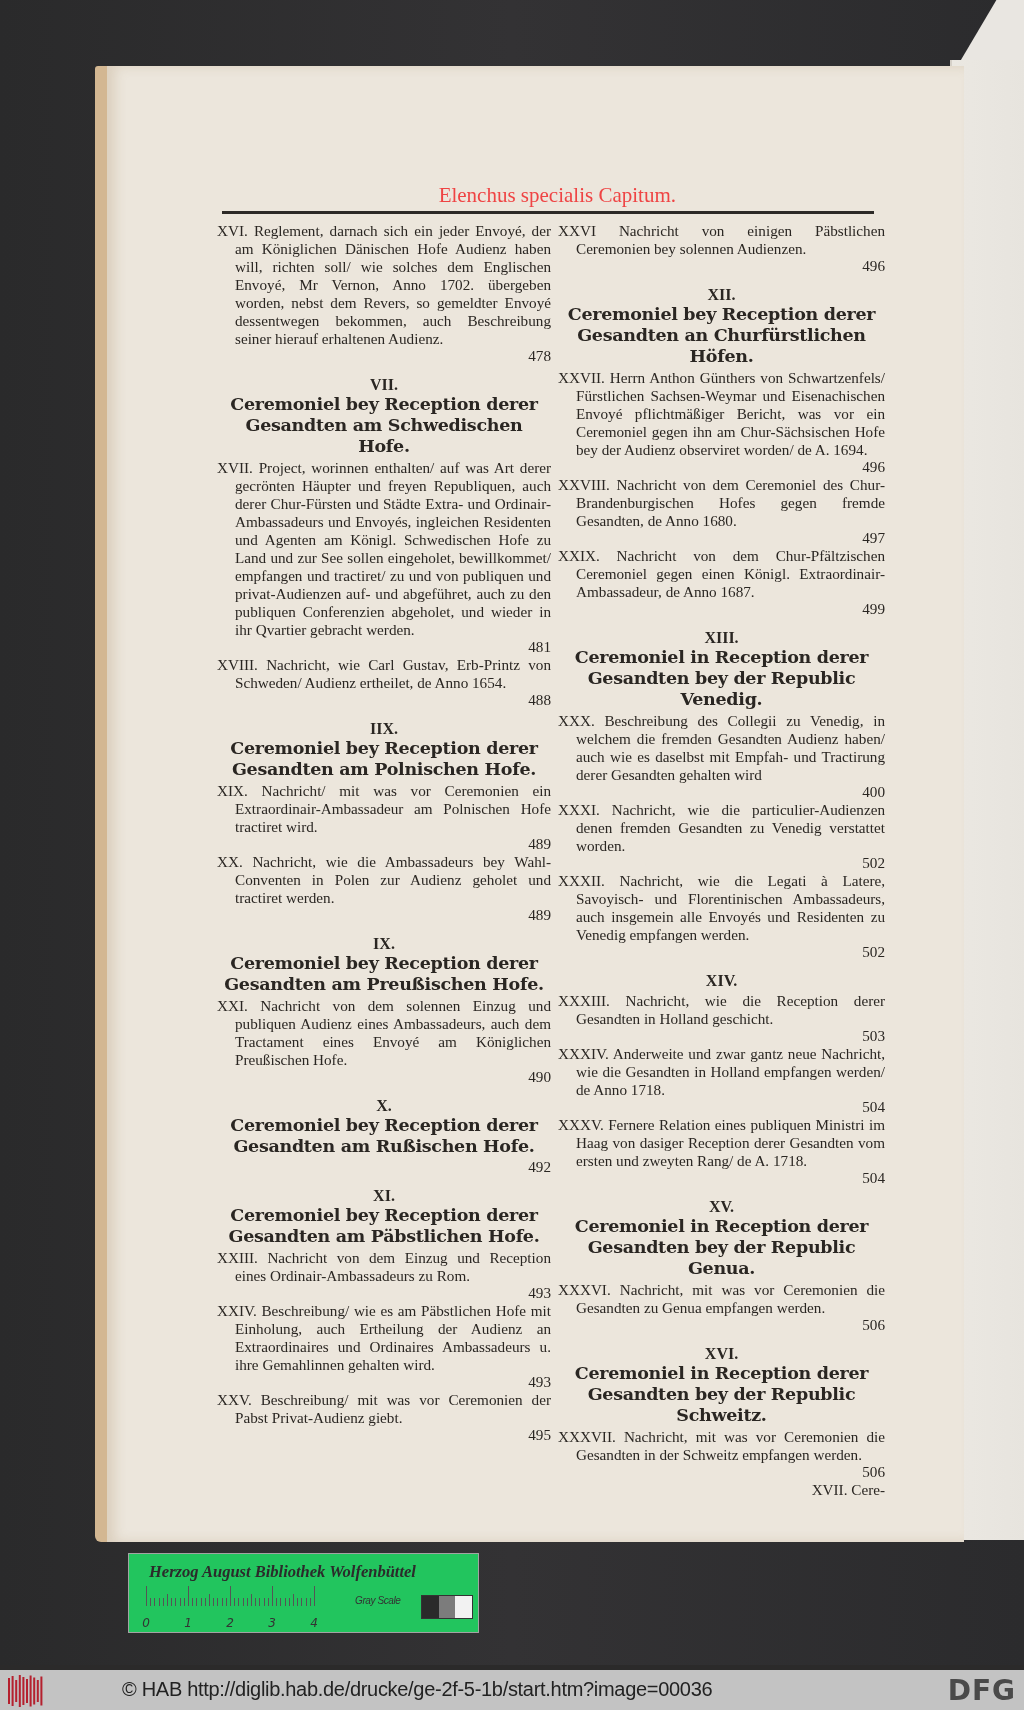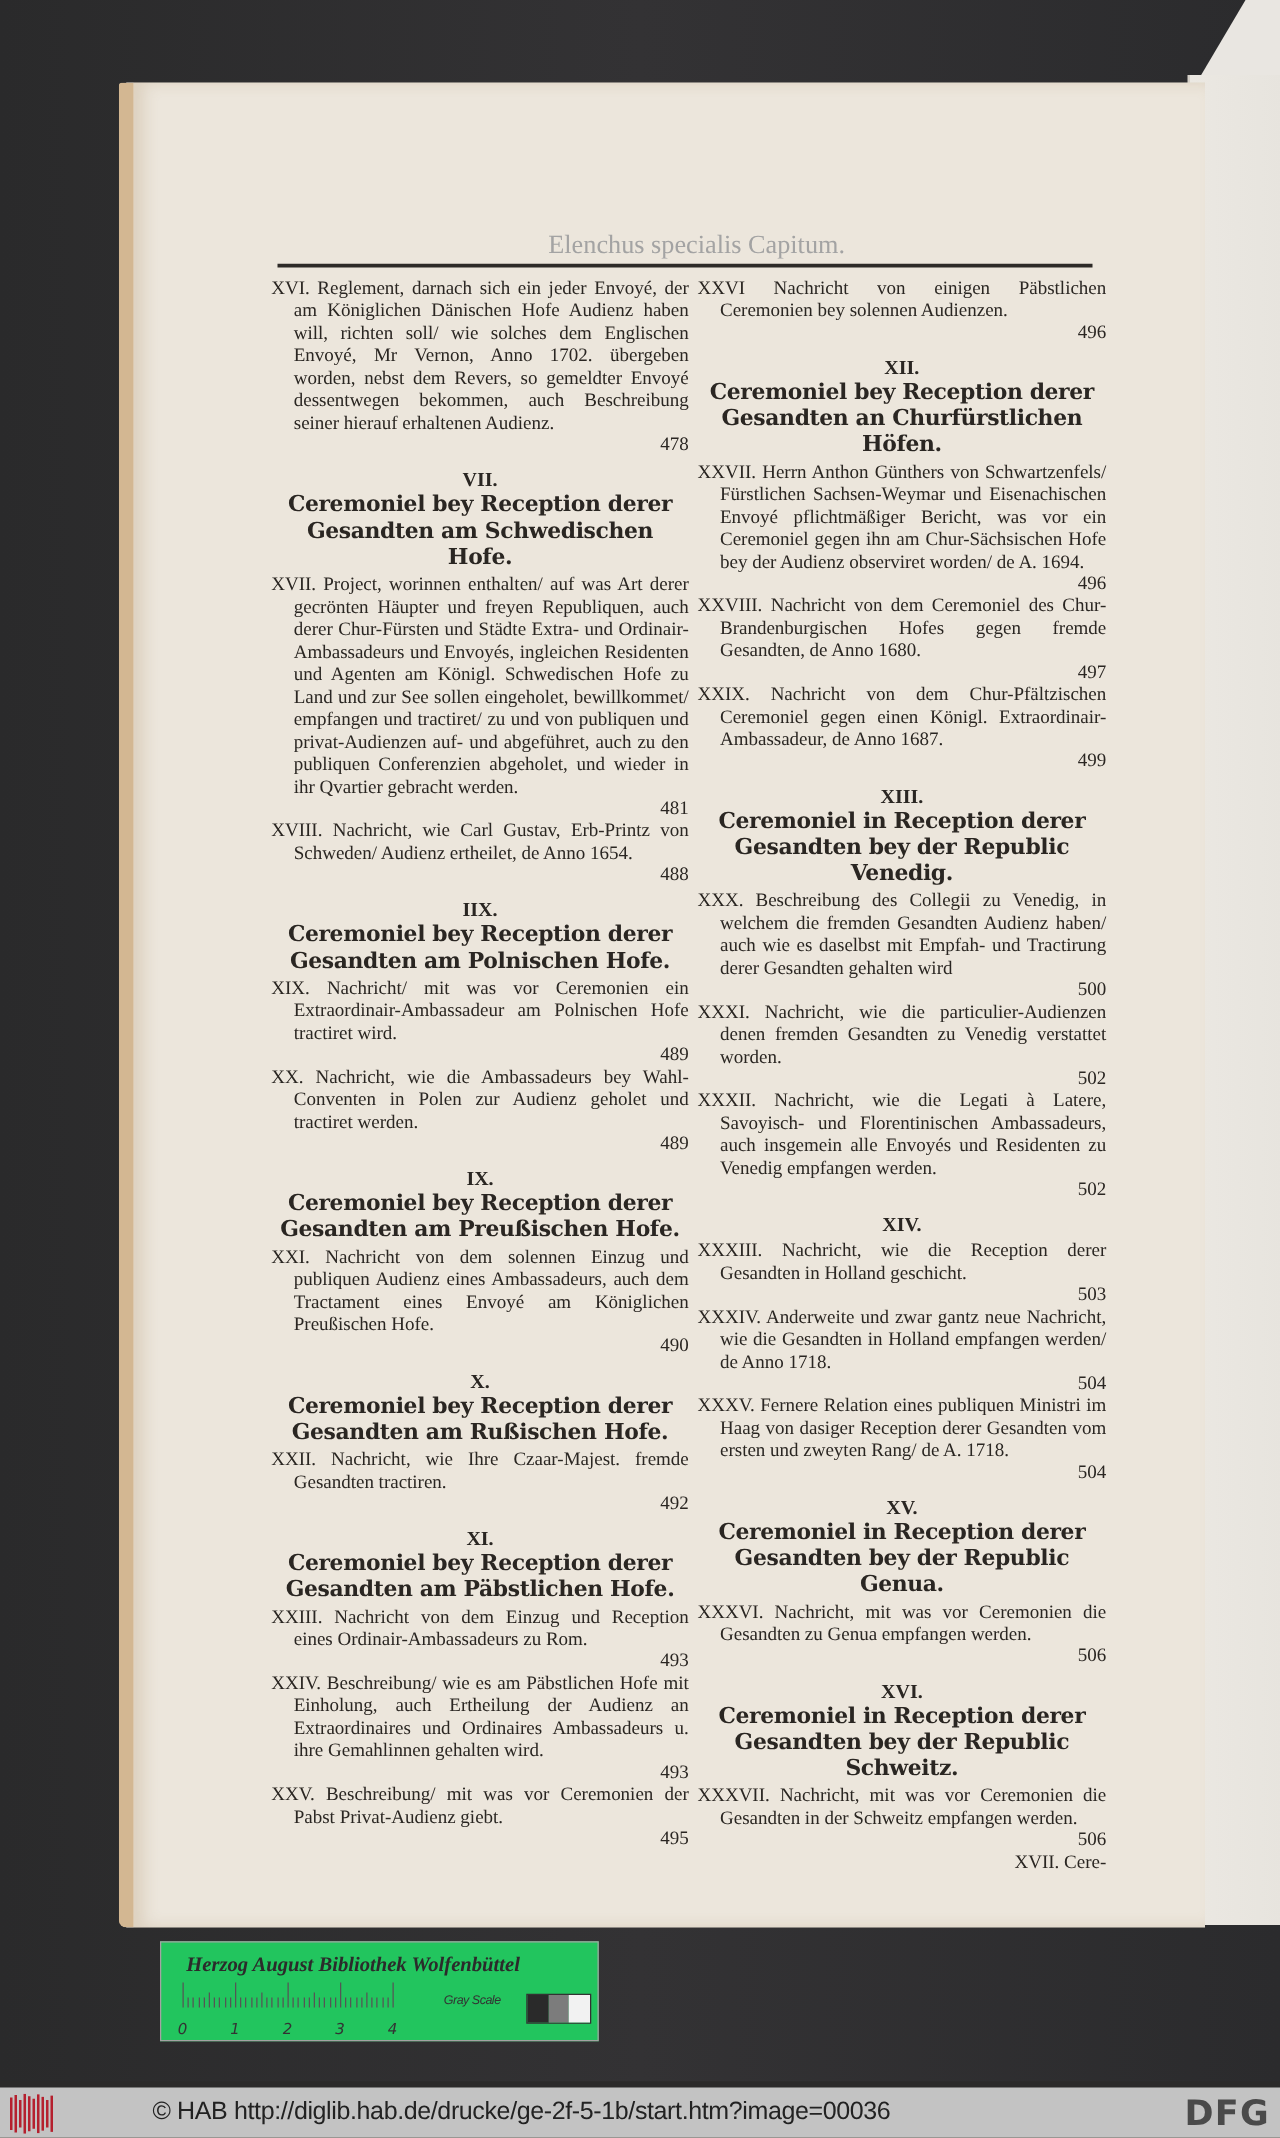--- a/index.html
+++ b/index.html
@@ -25,21 +25,21 @@
   .page {
     position: absolute; left: 95px; top: 66px; width: 857px; height: 1476px;
     background: #ece6dc;
     border-left: 12px solid #d3b792;
     border-radius: 3px 0 0 6px;
     box-shadow: inset 8px 0 12px rgba(150,110,60,0.18);
   }
   .header-title {
     position: absolute; left: 0; top: 183px; width: 1024px;
     text-align: right; padding-right: 348px; box-sizing: border-box;
-    font-family: "Liberation Serif", serif; font-size: 21px; color: #a3a3a3;
+    font-family: "Liberation Serif", serif; font-size: 21px; color: #ef4444;
   }
   .header-title span { margin-right: 0; }
   .header-rule {
     position: absolute; left: 222px; top: 211px; width: 652px; height: 3px;
     background: #2d2a27;
   }
   .col {
     position: absolute; top: 222px;
     font-family: "Liberation Serif", serif; color: #2a2622;
     font-size: 15.2px; line-height: 18px;
@@ -144,21 +144,20 @@
     </div>
     <div class="entry">
       <div class="body txt"><span class="num">XXI.</span> <span class="etext">Nachricht von dem solennen Einzug und publiquen Audienz eines Ambassadeurs, auch dem Tractament eines Envoyé am Königlichen Preußischen Hofe.</span></div>
       <span class="page-num">490</span>
     </div>
     <div class="chapter">
       <span class="roman">X.</span>
       <span class="heading">Ceremoniel bey Reception derer Gesandten am Rußischen Hofe.</span>
     </div>
     <div class="entry">
-      <div class="body txt"><span class="num">XXII.</span> <span class="etext">Nachricht, wie Ihre Czaar-Majest. fremde Gesandten tractiren.</span></div>
       <span class="page-num">492</span>
     </div>
     <div class="chapter">
       <span class="roman">XI.</span>
       <span class="heading">Ceremoniel bey Reception derer Gesandten am Päbstlichen Hofe.</span>
     </div>
     <div class="entry">
       <div class="body txt"><span class="num">XXIII.</span> <span class="etext">Nachricht von dem Einzug und Reception eines Ordinair-Ambassadeurs zu Rom.</span></div>
       <span class="page-num">493</span>
     </div>
@@ -191,21 +190,21 @@
     <div class="entry">
       <div class="body txt"><span class="num">XXIX.</span> <span class="etext">Nachricht von dem Chur-Pfältzischen Ceremoniel gegen einen Königl. Extraordinair-Ambassadeur, de Anno 1687.</span></div>
       <span class="page-num">499</span>
     </div>
     <div class="chapter">
       <span class="roman">XIII.</span>
       <span class="heading">Ceremoniel in Reception derer Gesandten bey der Republic Venedig.</span>
     </div>
     <div class="entry">
       <div class="body txt"><span class="num">XXX.</span> <span class="etext">Beschreibung des Collegii zu Venedig, in welchem die fremden Gesandten Audienz haben/ auch wie es daselbst mit Empfah- und Tractirung derer Gesandten gehalten wird</span></div>
-      <span class="page-num">500</span>
+      <span class="page-num">400</span>
     </div>
     <div class="entry">
       <div class="body txt"><span class="num">XXXI.</span> <span class="etext">Nachricht, wie die particulier-Audienzen denen fremden Gesandten zu Venedig verstattet worden.</span></div>
       <span class="page-num">502</span>
     </div>
     <div class="entry">
       <div class="body txt"><span class="num">XXXII.</span> <span class="etext">Nachricht, wie die Legati à Latere, Savoyisch- und Florentinischen Ambassadeurs, auch insgemein alle Envoyés und Residenten zu Venedig empfangen werden.</span></div>
       <span class="page-num">502</span>
     </div>
     <div class="chapter">

